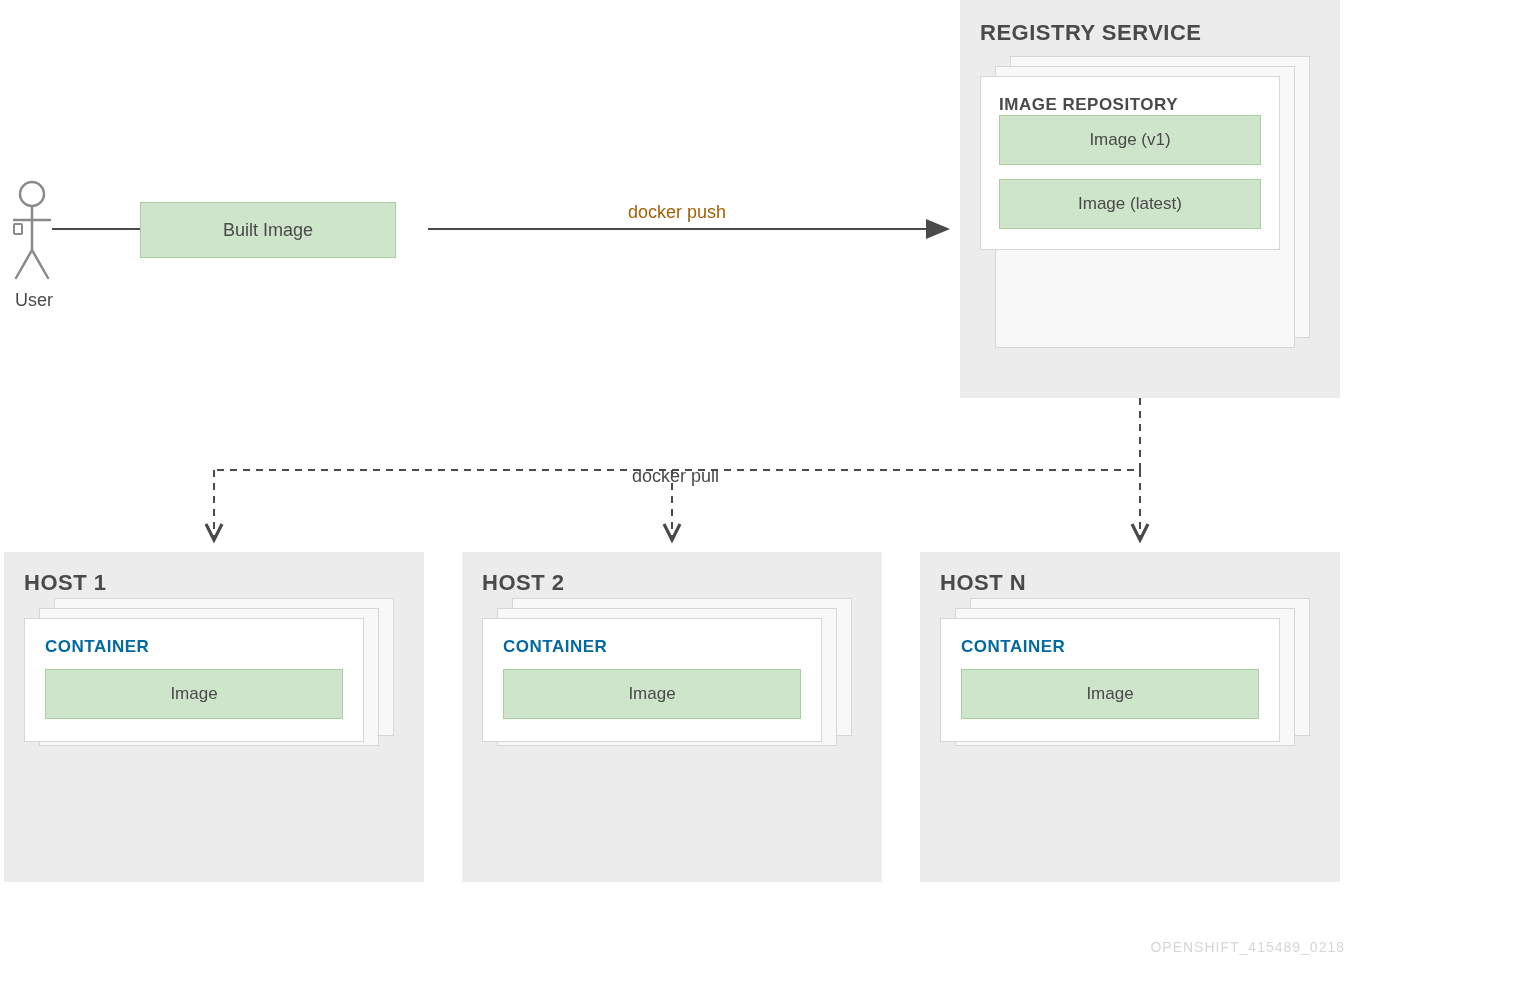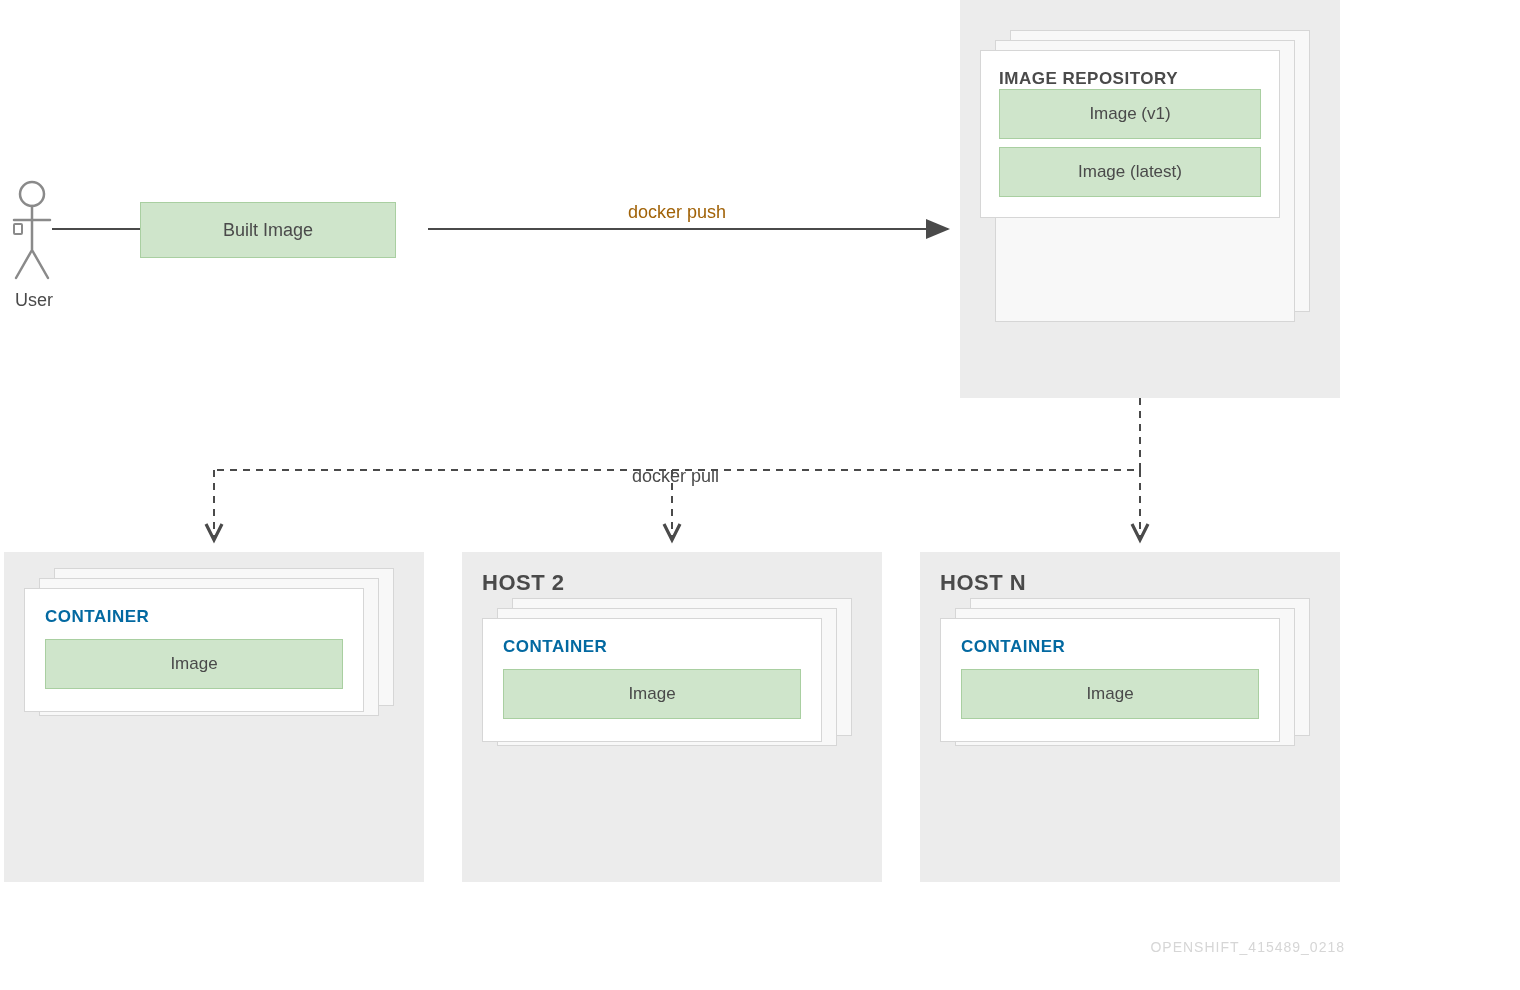--- a/index.html
+++ b/index.html
@@ -82,21 +82,21 @@
     color: #4a4a4a;
     letter-spacing: 0.5px;
   }
   .image-pill {
     background: #cfe5cb;
     border: 1px solid #a9cfa1;
     padding: 14px 0;
     text-align: center;
     font-size: 17px;
     color: #4a4a4a;
-    margin-bottom: 8px;
+    margin-bottom: 14px;
   }
   .image-pill:last-child { margin-bottom: 0; }
   .pull-label {
     position: absolute;
     left: 632px;
     top: 430px;
     font-size: 18px;
     color: #4a4a4a;
     margin-top: 36px;
   }
@@ -166,35 +166,37 @@
 </div>
 <div class="user-label">User</div>
 
 <div class="built-image-box">
   <span>Built Image</span>
 </div>
 
 <div class="push-label">docker push</div>
 
 <div class="registry-box">
+  <div class="registry-title">REGISTRY SERVICE</div>
   <div class="repo-stack">
     <div class="stack-shadow" style="left:30px; top:-20px; width:300px; height:282px;"></div>
     <div class="stack-shadow" style="left:15px; top:-10px; width:300px; height:282px;"></div>
     <div class="repo-card">
       <div class="repo-title">IMAGE REPOSITORY</div>
       <div class="image-pill"><span>Image (v1)</span></div>
       <div class="image-pill"><span>Image (latest)</span></div>
     </div>
   </div>
 </div>
 
 <div class="pull-label">docker pull</div>
 
 <div class="hosts-row">
   <div class="host-box">
+    <div class="host-title">HOST 1</div>
     <div class="container-stack">
       <div class="stack-shadow" style="left:30px; top:-20px; width:340px; height:138px;"></div>
       <div class="stack-shadow" style="left:15px; top:-10px; width:340px; height:138px;"></div>
       <div class="container-card">
         <div class="container-title">CONTAINER</div>
         <div class="image-pill"><span>Image</span></div>
       </div>
     </div>
   </div>
 

